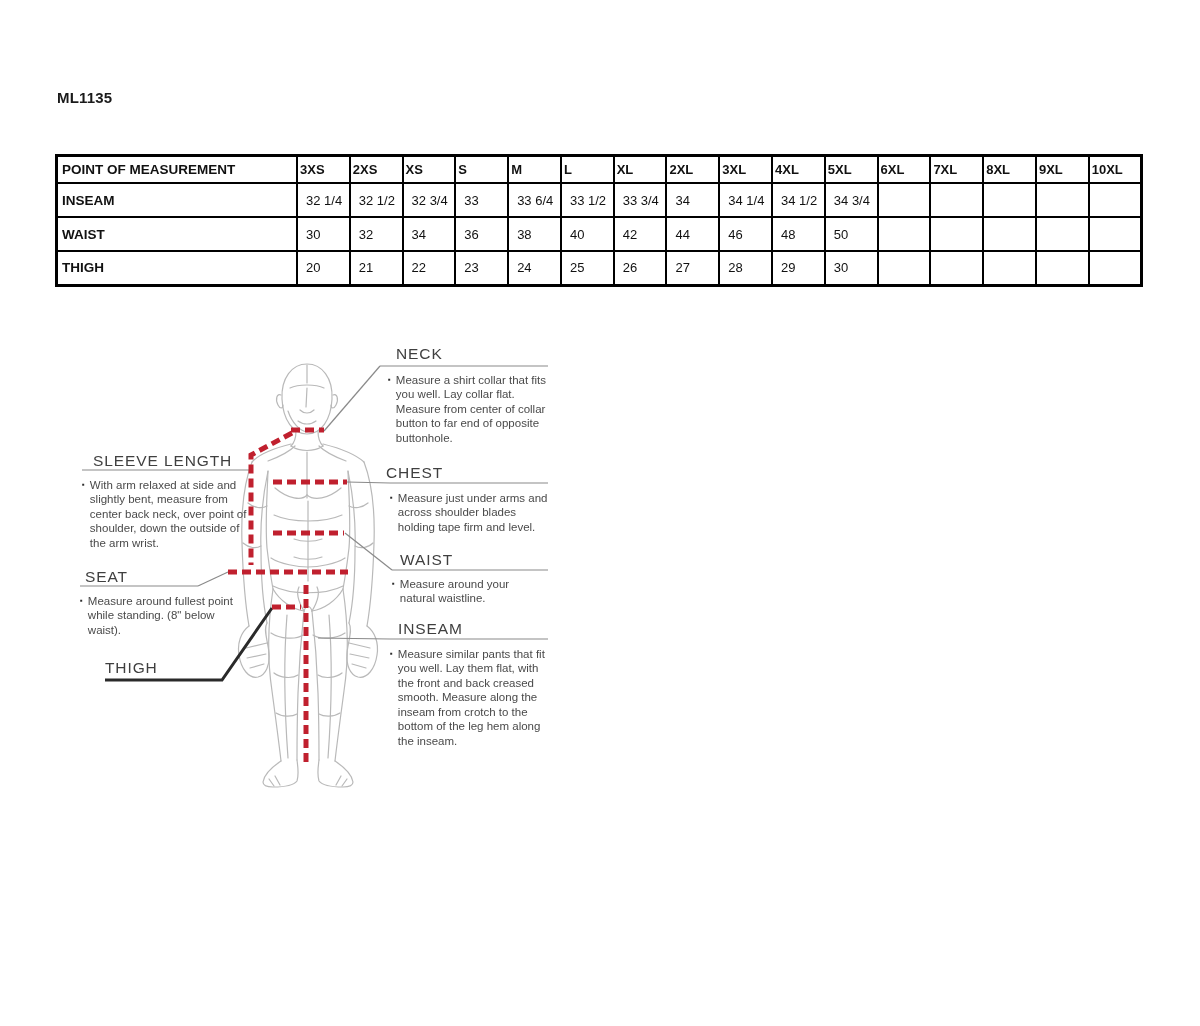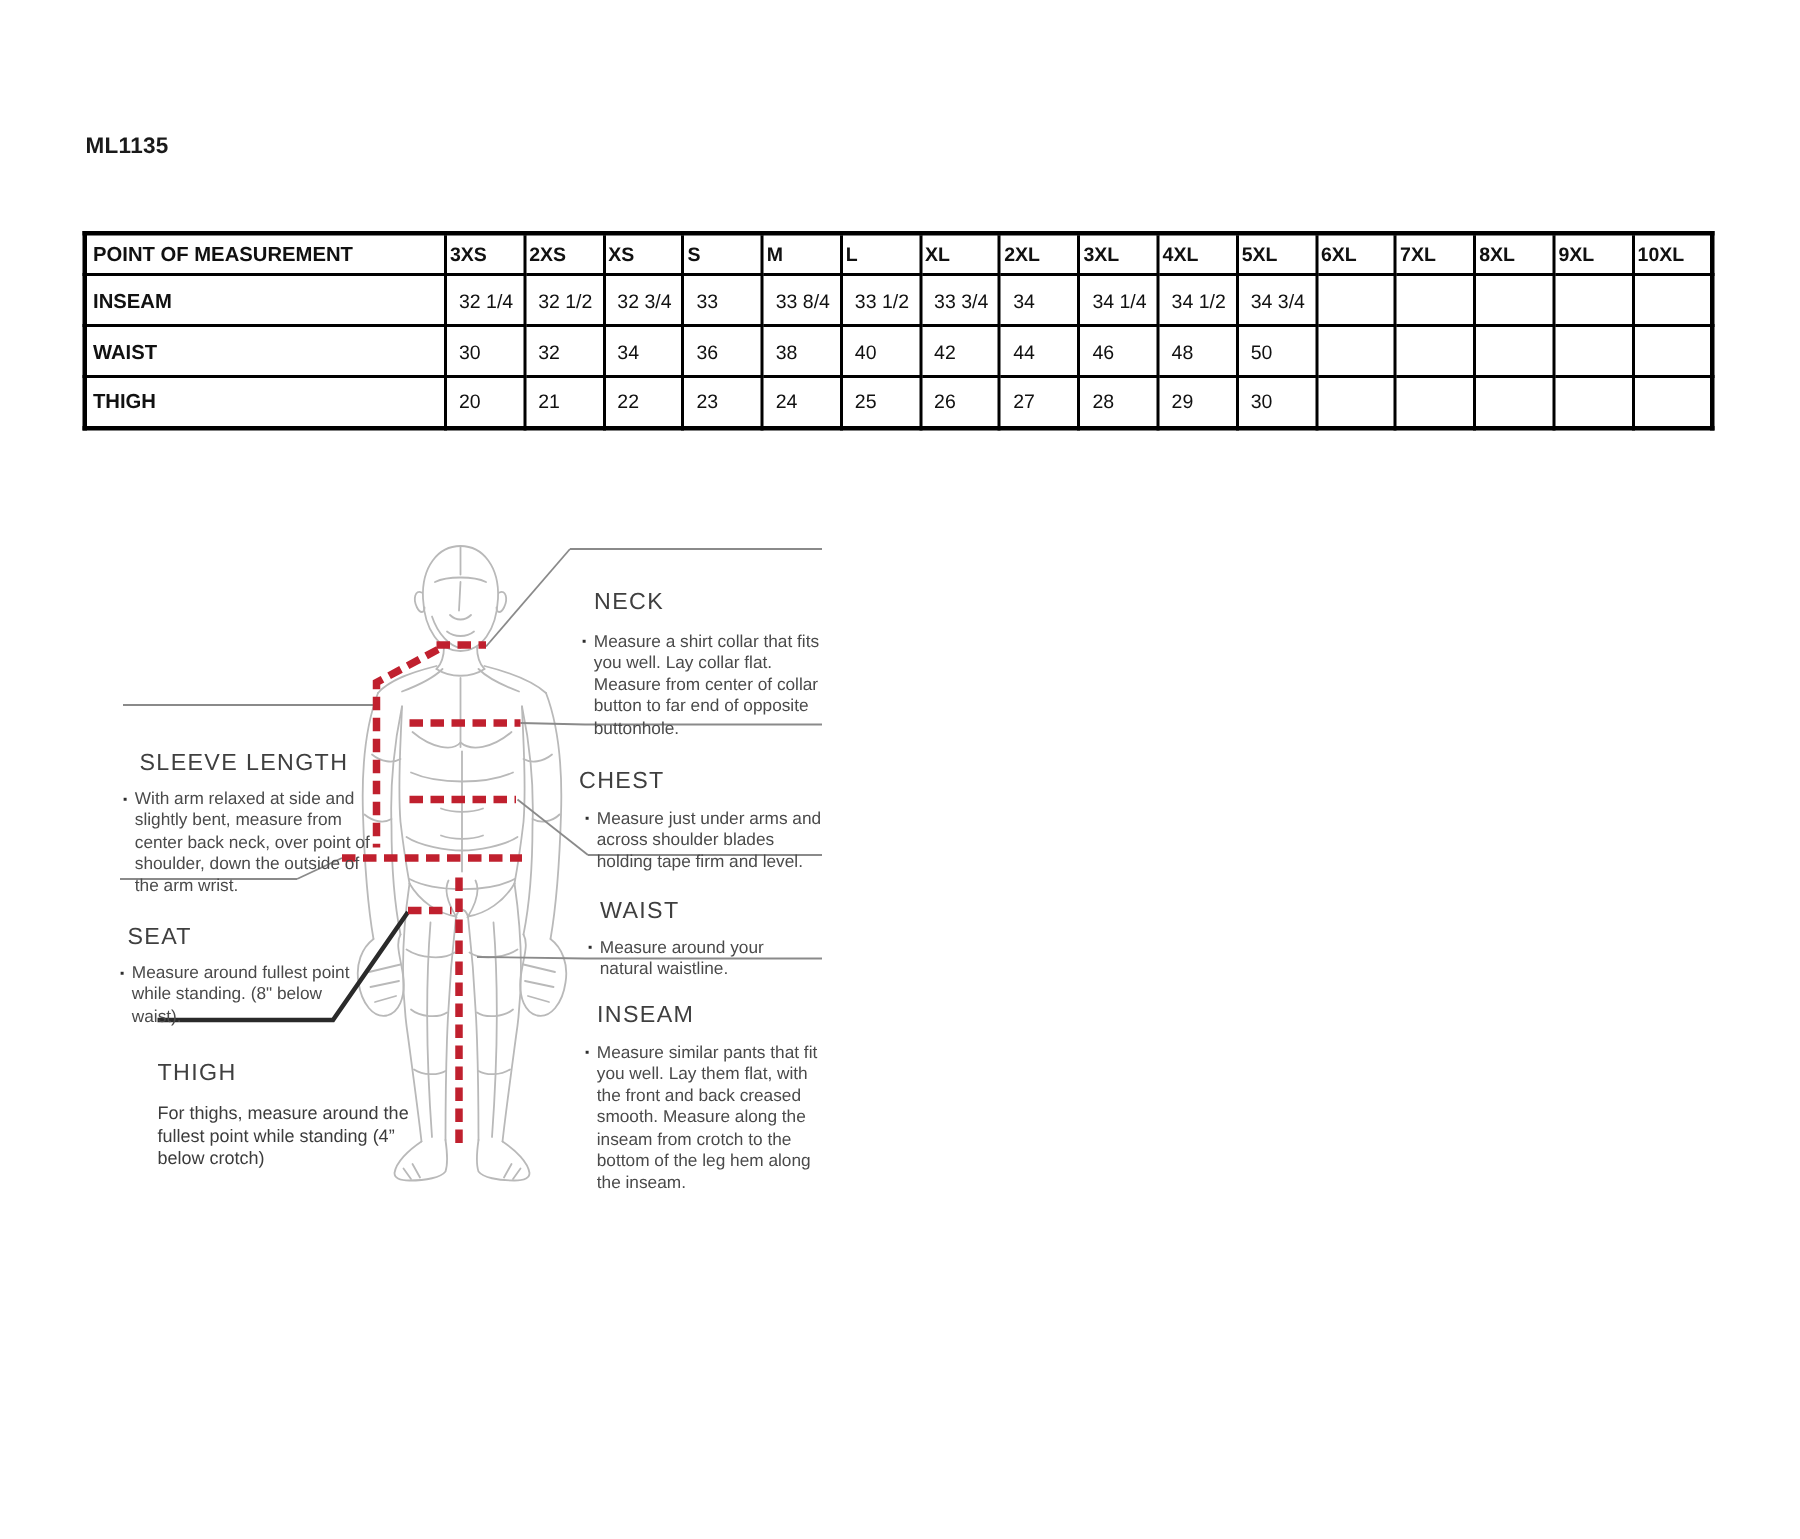--- a/index.html
+++ b/index.html
@@ -25,21 +25,21 @@
   table.size-table thead th{height:25px;font-weight:bold;text-align:left;padding:0 2px;}
   table.size-table thead th.pom{width:232px;text-align:left;padding-left:4px;font-size:13.5px;}
   table.size-table tbody tr{height:34px;}
   table.size-table tbody th{font-weight:bold;text-align:left;padding-left:4px;font-size:13.5px;}
   table.size-table tbody td{font-weight:normal;text-align:left;padding-left:8px;margin-left:17px;}
   
   .note-line{position:absolute;left:57px;top:305px;width:1090px;font-size:13.5px;font-weight:bold;color:#1a1a1a;}
   
   #diagram{position:absolute;left:70px;top:343px;width:480px;height:447px;background:#fff;}
   #diagram svg{position:absolute;left:0;top:0;}
-  .sect{position:absolute;margin-top:48px;}
+  .sect{position:absolute;}
   .sect-title{font-size:15.5px;letter-spacing:.9px;color:var(--label-text);font-weight:normal;}
   .sect-desc{display:flex;gap:5px;font-size:11.5px;line-height:1.26;color:var(--desc-text);}
   .sect-desc .bullet{font-size:8px;line-height:1;margin-top:3px;color:#2e2e2e;}
   .sect-desc.no-bullet{font-size:12px;color:#3c3c3c;}
 </style>
 </head>
 <body>
 
 <div id="page">
 
@@ -68,21 +68,21 @@
             <th>10XL</th>
           </tr>
       </thead>
       <tbody>
           <tr>
             <th>INSEAM</th>
             <td>32 1/4</td>
             <td>32 1/2</td>
             <td>32 3/4</td>
             <td>33</td>
-            <td>33 8/4</td>
+            <td>33 6/4</td>
             <td>33 1/2</td>
             <td>33 3/4</td>
             <td>34</td>
             <td>34 1/4</td>
             <td>34 1/2</td>
             <td>34 3/4</td>
             <td></td>
             <td></td>
             <td></td>
             <td></td>
@@ -285,20 +285,15 @@
     <div class="sect" style="left:320px;top:304px;width:162px;">
       <div class="sect-desc">
         <span class="bullet">▪</span>
         <span>Measure similar pants that fit you well. Lay them flat, with the front and back creased smooth. Measure along the inseam from crotch to the bottom of the leg hem along the inseam.</span>
       </div>
     </div>
 
     <div class="sect" style="left:35px;top:316px;">
       <div class="sect-title">THIGH</div>
     </div>
-    <div class="sect" style="left:35px;top:344px;width:180px;">
-      <div class="sect-desc no-bullet">
-        <span>For thighs, measure around the fullest point while standing (4” below crotch)</span>
-      </div>
-    </div>
   </div>
 
 </div>
 
 </body></html>

